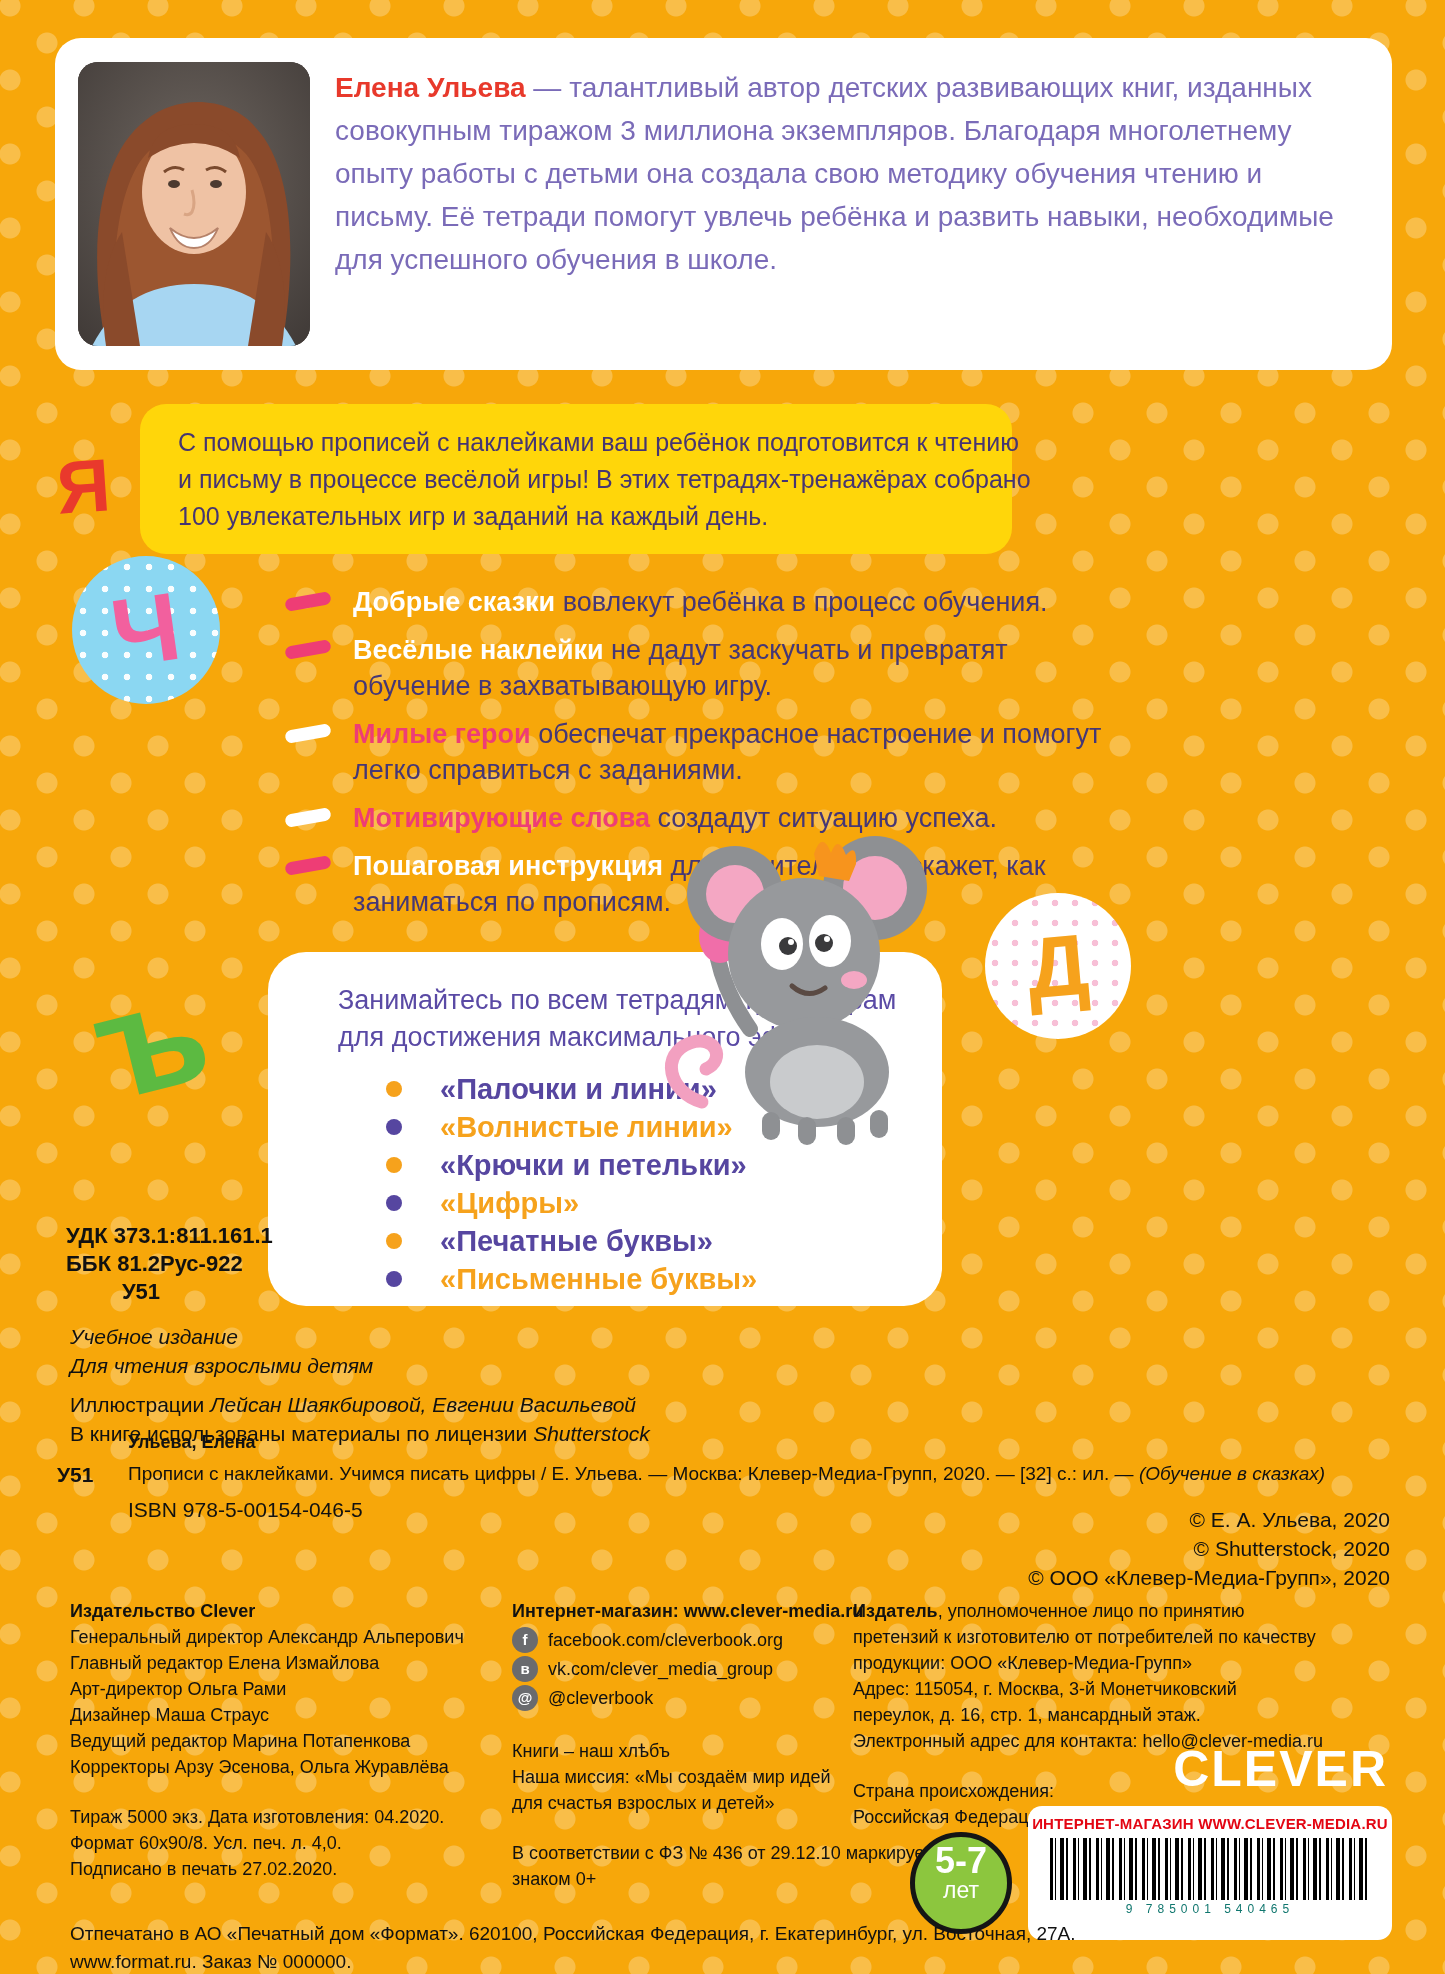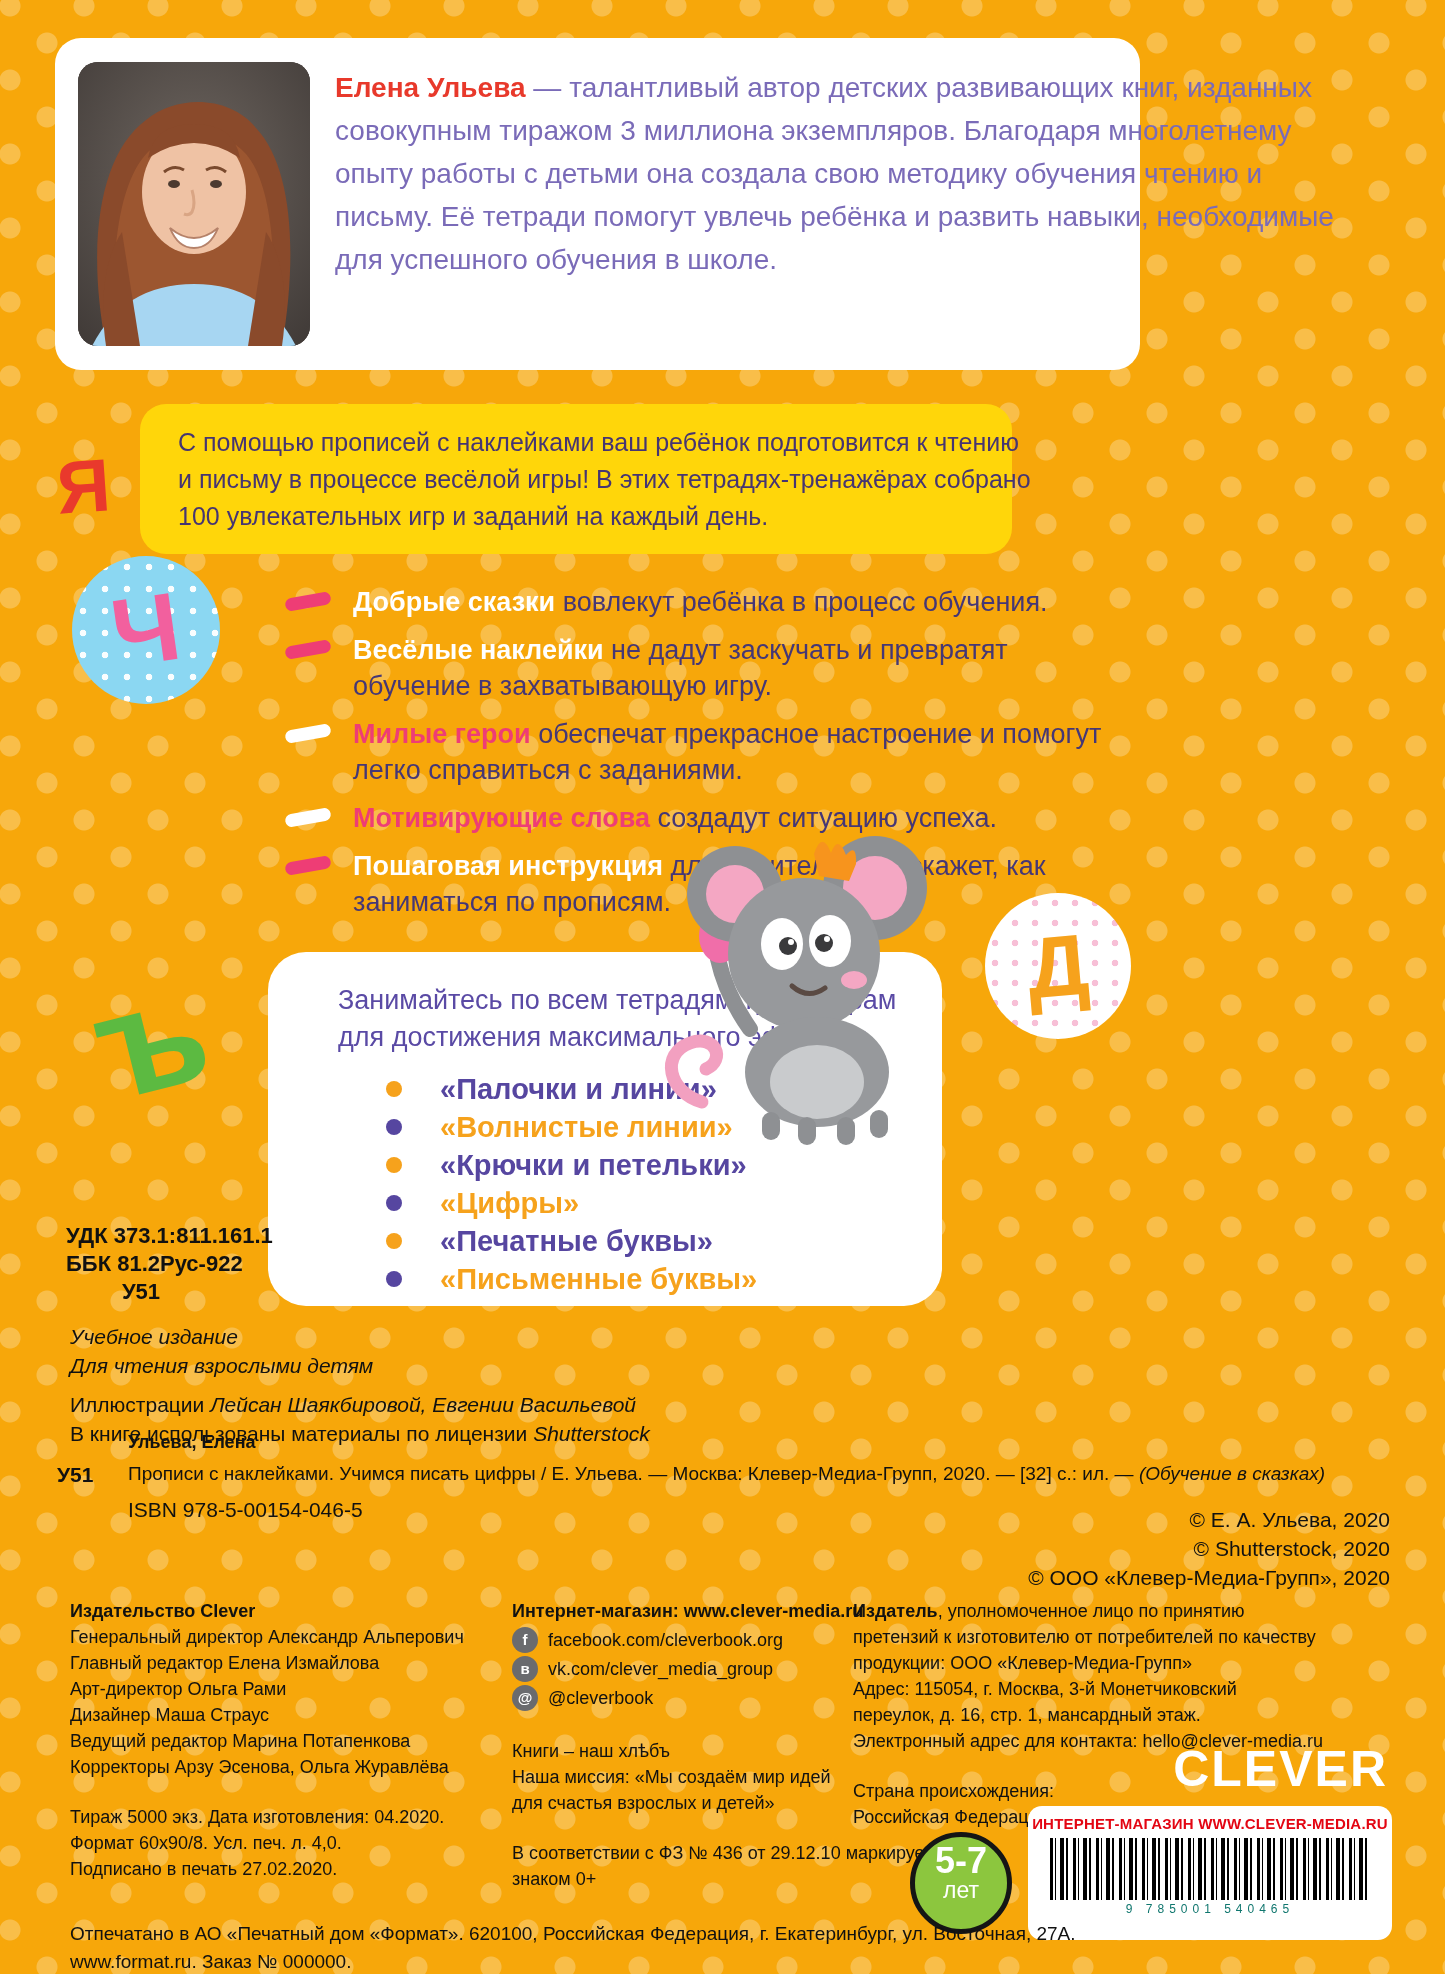--- a/index.html
+++ b/index.html
@@ -9,21 +9,21 @@
     background-image:
       radial-gradient(circle, rgba(255,255,255,.26) 10px, rgba(255,255,255,0) 11px),
       radial-gradient(circle, rgba(255,255,255,.26) 10px, rgba(255,255,255,0) 11px);
     background-size:74px 74px,74px 74px;
     background-position:10px 6px,47px 43px;
     font-family:"Liberation Sans","DejaVu Sans",sans-serif;
   }
   .card{position:absolute;background:#fff;}
 
   
-  .author-card{left:55px;top:38px;width:1085px;height:332px;border-radius:26px;}
+  .author-card{left:55px;top:38px;width:1337px;height:332px;border-radius:26px;}
   .photo{position:absolute;left:23px;top:24px;width:232px;height:284px;border-radius:20px;overflow:hidden;background:#574E4A;}
   .bio{position:absolute;left:280px;top:28px;width:1000px;font-size:28px;line-height:43px;color:#7A6BB8;}
   .bio .author-name{color:#E8392B;font-weight:bold;}
 
   
   .intro-box{left:140px;top:404px;width:872px;height:150px;border-radius:26px;background:#FFD60A;position:absolute;}
   .intro-box .line{white-space:nowrap;margin-left:38px;font-size:25px;line-height:37px;color:#463572;}
   .intro-box .line:first-child{margin-top:20px;}
 
   

